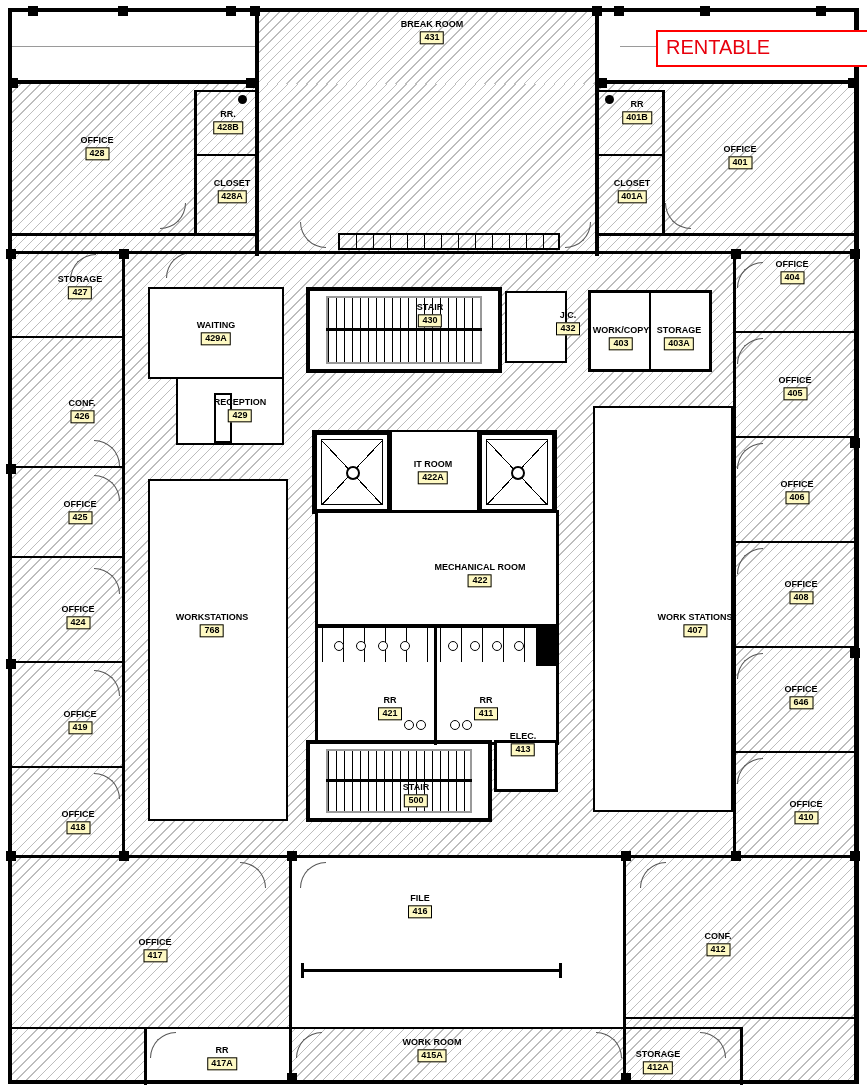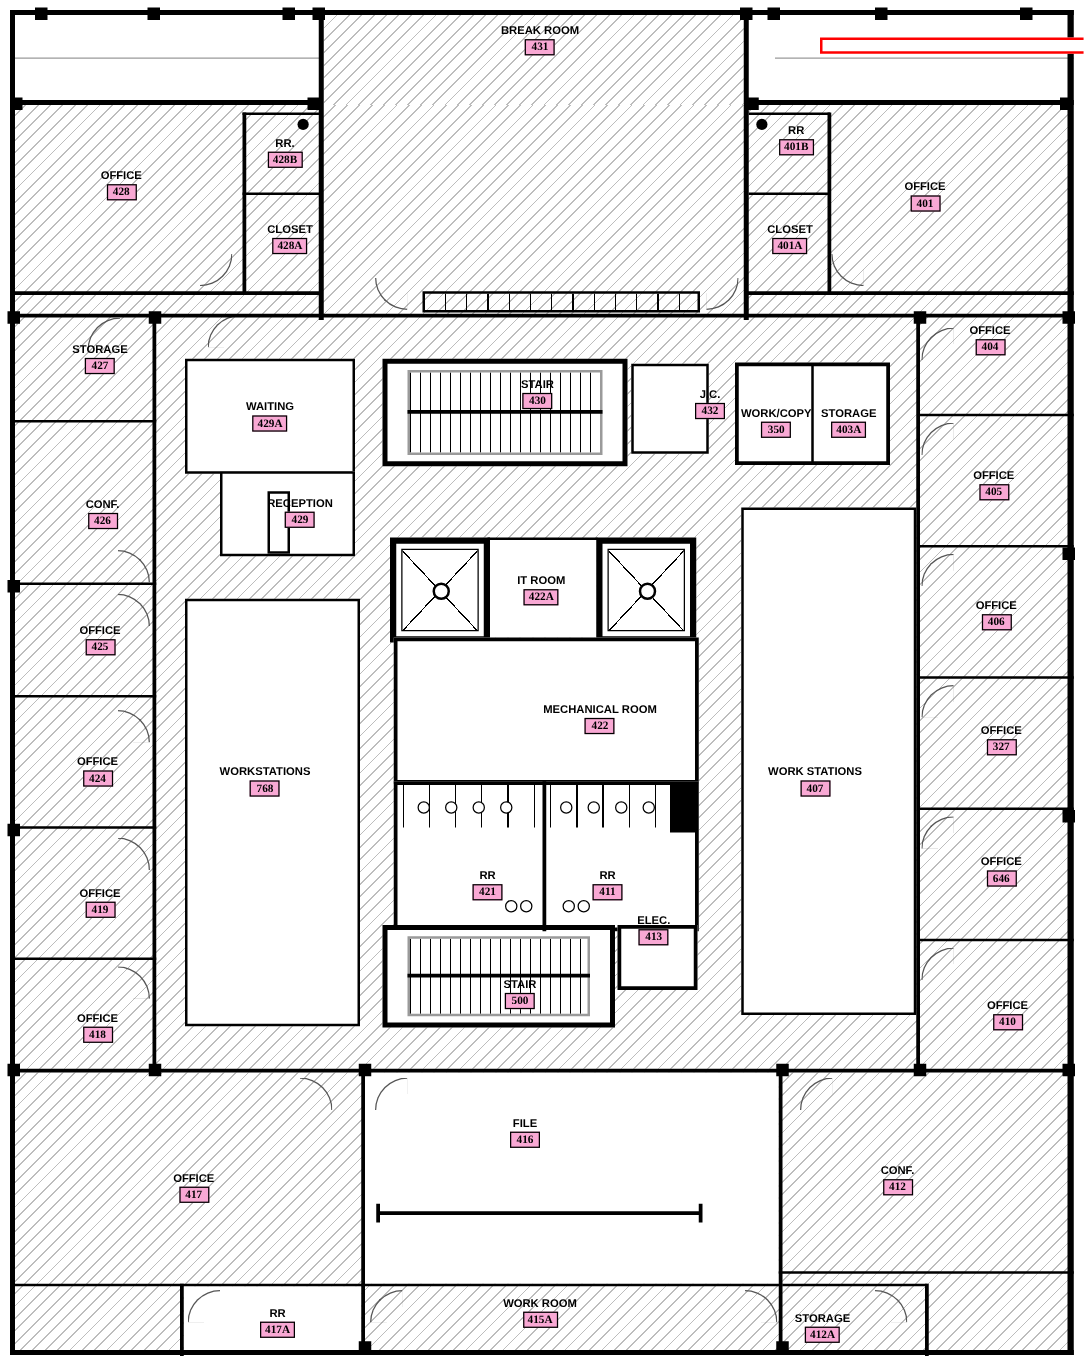--- a/index.html
+++ b/index.html
@@ -32,21 +32,21 @@
   .stalls{position:absolute;z-index:9;
           background:repeating-linear-gradient(90deg,#000 0,#000 1px,transparent 1px,transparent 21px);}
   .fix{position:absolute;width:8px;height:8px;border:1px solid #000;border-radius:50%;background:#fff;z-index:10;}
   .dot{position:absolute;width:9px;height:9px;background:#000;border-radius:50%;z-index:10;}
   .counter{position:absolute;left:338px;top:233px;width:222px;height:17px;border:2px solid #000;z-index:9;
            box-sizing:border-box;background:repeating-linear-gradient(90deg,transparent 0,transparent 16px,#000 16px,#000 17px);}
   .desk{position:absolute;left:36px;top:14px;width:14px;height:46px;border:2px solid #000;background:#fff;}
   .label{position:absolute;transform:translate(-50%,-50%);text-align:center;font-size:9px;font-weight:700;
          color:#000;z-index:30;line-height:1.3;white-space:nowrap;}
   .label .nm{display:block;}
-  .label .num{display:inline-block;border:1px solid #000;background:#f9a8d4;padding:0 3px;min-width:16px;font-family:Liberation Serif, serif;}
+  .label .num{display:inline-block;border:1px solid #000;background:#fef9c3;padding:0 3px;min-width:16px;}
   .annotation{position:absolute;left:656px;top:30px;width:194px;border:2px solid #ff0000;background:#fff;
               color:#e8000d;padding:3px 8px 6px 8px;z-index:40;font-size:20px;line-height:1.2;}
   .annotation .area{font-size:17px;}
 </style>
 </head>
 <body>
 
 <div class="plan" id="plan">
 
   <div class="hatch" style="left:10px;top:84px;width:846px;height:771px;"></div>
@@ -93,20 +93,21 @@
 
   <div class="white" style="left:292px;top:858px;width:331px;height:169px;"></div>
   <div class="white" style="left:147px;top:1029px;width:142px;height:54px;"></div>
 
   <div class="counter"></div>
 
   <div class="dot" style="left:238px;top:95px;"></div>
   <div class="dot" style="left:605px;top:95px;"></div>
 
   <div class="annotation">
+    <div>RENTABLE</div>
   </div>
 
 <div class="wall" style="left: 8px; top: 8px; width: 851px; height: 4px;"></div>
     <div class="wall" style="left: 8px; top: 8px; width: 4px; height: 1076px;"></div>
     <div class="wall" style="left: 854px; top: 8px; width: 5px; height: 1076px;"></div>
     <div class="wall" style="left: 8px; top: 1080px; width: 851px; height: 4px;"></div>
     <div class="wall" style="left: 8px; top: 80px; width: 250px; height: 4px;"></div>
     <div class="wall" style="left: 597px; top: 80px; width: 262px; height: 4px;"></div>
     <div class="wall" style="left: 255px; top: 8px; width: 4px; height: 248px;"></div>
     <div class="wall" style="left: 595px; top: 8px; width: 4px; height: 248px;"></div>
@@ -215,34 +216,34 @@
     <div class="label" style="left: 97px; top: 148px;"><span class="nm">OFFICE</span><span class="num">428</span></div>
     <div class="label" style="left: 228px; top: 122px;"><span class="nm">RR.</span><span class="num">428B</span></div>
     <div class="label" style="left: 232px; top: 191px;"><span class="nm">CLOSET</span><span class="num">428A</span></div>
     <div class="label" style="left: 637px; top: 112px;"><span class="nm">RR</span><span class="num">401B</span></div>
     <div class="label" style="left: 632px; top: 191px;"><span class="nm">CLOSET</span><span class="num">401A</span></div>
     <div class="label" style="left: 740px; top: 157px;"><span class="nm">OFFICE</span><span class="num">401</span></div>
     <div class="label" style="left: 80px; top: 287px;"><span class="nm">STORAGE</span><span class="num">427</span></div>
     <div class="label" style="left: 216px; top: 333px;"><span class="nm">WAITING</span><span class="num">429A</span></div>
     <div class="label" style="left: 430px; top: 315px;"><span class="nm">STAIR</span><span class="num">430</span></div>
     <div class="label" style="left: 568px; top: 323px;"><span class="nm">J.C.</span><span class="num">432</span></div>
-    <div class="label" style="left: 621px; top: 338px;"><span class="nm">WORK/COPY</span><span class="num">350</span></div>
+    <div class="label" style="left: 621px; top: 338px;"><span class="nm">WORK/COPY</span><span class="num">403</span></div>
     <div class="label" style="left: 679px; top: 338px;"><span class="nm">STORAGE</span><span class="num">403A</span></div>
     <div class="label" style="left: 792px; top: 272px;"><span class="nm">OFFICE</span><span class="num">404</span></div>
     <div class="label" style="left: 82px; top: 411px;"><span class="nm">CONF.</span><span class="num">426</span></div>
     <div class="label" style="left: 240px; top: 410px;"><span class="nm">RECEPTION</span><span class="num">429</span></div>
     <div class="label" style="left: 795px; top: 388px;"><span class="nm">OFFICE</span><span class="num">405</span></div>
     <div class="label" style="left: 80px; top: 512px;"><span class="nm">OFFICE</span><span class="num">425</span></div>
     <div class="label" style="left: 433px; top: 472px;"><span class="nm">IT ROOM</span><span class="num">422A</span></div>
     <div class="label" style="left: 797px; top: 492px;"><span class="nm">OFFICE</span><span class="num">406</span></div>
     <div class="label" style="left: 480px; top: 575px;"><span class="nm">MECHANICAL ROOM</span><span class="num">422</span></div>
     <div class="label" style="left: 78px; top: 617px;"><span class="nm">OFFICE</span><span class="num">424</span></div>
     <div class="label" style="left: 212px; top: 625px;"><span class="nm">WORKSTATIONS</span><span class="num">768</span></div>
-    <div class="label" style="left: 652px; top: 625px;"><span class="nm">WORK STATIONS</span><span class="num">407</span></div>
-    <div class="label" style="left: 801px; top: 592px;"><span class="nm">OFFICE</span><span class="num">327</span></div>
+    <div class="label" style="left: 695px; top: 625px;"><span class="nm">WORK STATIONS</span><span class="num">407</span></div>
+    <div class="label" style="left: 801px; top: 592px;"><span class="nm">OFFICE</span><span class="num">408</span></div>
     <div class="label" style="left: 80px; top: 722px;"><span class="nm">OFFICE</span><span class="num">419</span></div>
     <div class="label" style="left: 390px; top: 708px;"><span class="nm">RR</span><span class="num">421</span></div>
     <div class="label" style="left: 486px; top: 708px;"><span class="nm">RR</span><span class="num">411</span></div>
     <div class="label" style="left: 801px; top: 697px;"><span class="nm">OFFICE</span><span class="num">646</span></div>
     <div class="label" style="left: 523px; top: 744px;"><span class="nm">ELEC.</span><span class="num">413</span></div>
     <div class="label" style="left: 416px; top: 795px;"><span class="nm">STAIR</span><span class="num">500</span></div>
     <div class="label" style="left: 78px; top: 822px;"><span class="nm">OFFICE</span><span class="num">418</span></div>
     <div class="label" style="left: 806px; top: 812px;"><span class="nm">OFFICE</span><span class="num">410</span></div>
     <div class="label" style="left: 420px; top: 906px;"><span class="nm">FILE</span><span class="num">416</span></div>
     <div class="label" style="left: 155px; top: 950px;"><span class="nm">OFFICE</span><span class="num">417</span></div>

